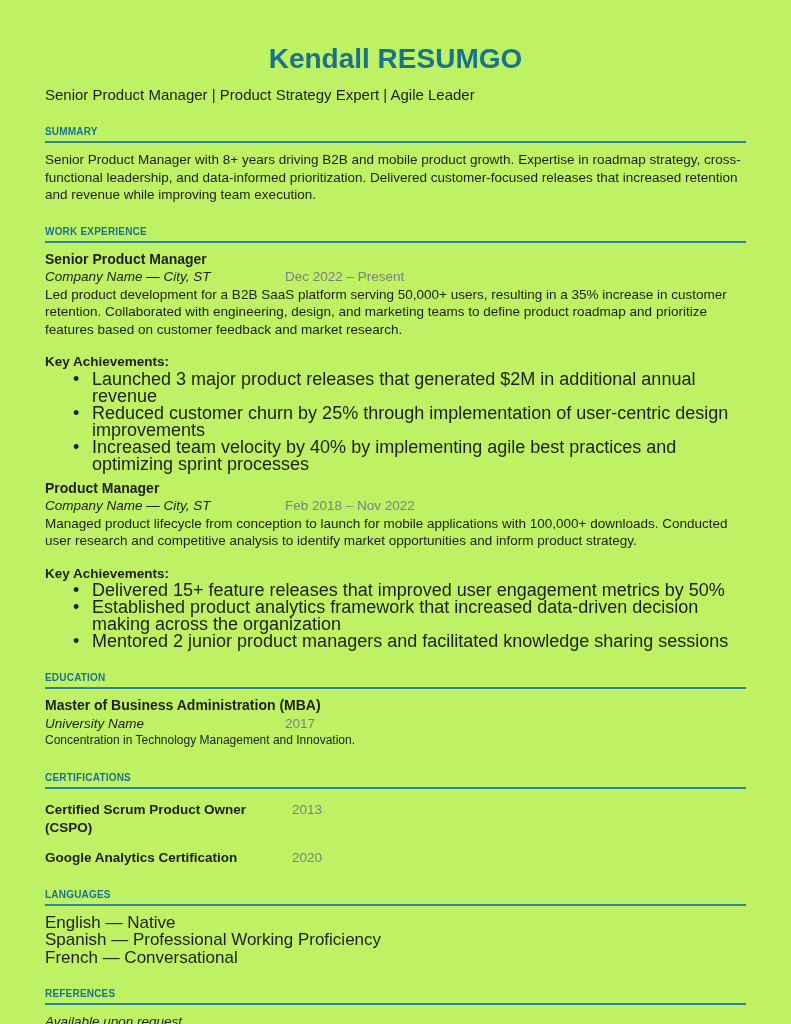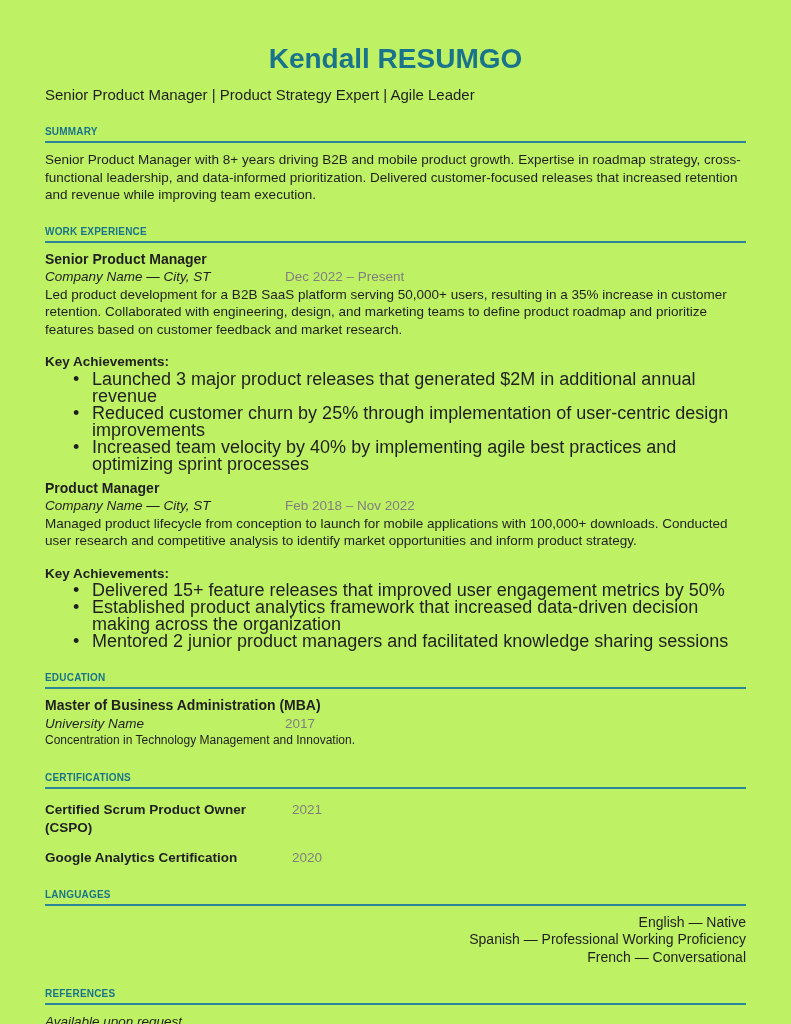--- a/index.html
+++ b/index.html
@@ -57,21 +57,21 @@
   .degree { font-size:14px; font-weight:700; line-height:17.5px; }
   .edu-detail { font-size:12px; line-height:17.5px; }
   
   .cert-row {
     display:grid; grid-template-columns:247px 1fr;
     font-size:13.5px; line-height:18px;margin-top:12px;
   }
   .cert-name { font-weight:700; }
   .cert-year { color:var(--date-gray, #7f7f7f); }
   
-  .lang-line { font-size:14px; line-height:17.5px;text-align:right; }
+  .lang-line { font-size:17px; line-height:17.5px; }
   
   .refs-text { font-size:13.5px; line-height:17.5px; font-style:italic; }
 </style>
 </head>
 <body>
 
 <div class="page">
 
   <header>
     <h1 class="name">Kendall RESUMGO</h1>
@@ -124,21 +124,21 @@
       <span class="company">University Name</span>
       <span class="dates">2017</span>
     </div>
     <div class="edu-detail">Concentration in Technology Management and Innovation.</div>
   </section>
 
   <section class="section">
     <h2 class="sec-heading">CERTIFICATIONS</h2>
     <div class="cert-row">
       <span class="cert-name">Certified Scrum Product Owner (CSPO)</span>
-      <span class="cert-year">2021</span>
+      <span class="cert-year">2013</span>
     </div>
     <div class="cert-row">
       <span class="cert-name">Google Analytics Certification</span>
       <span class="cert-year">2020</span>
     </div>
   </section>
 
   <section class="section">
     <h2 class="sec-heading">LANGUAGES</h2>
     <div class="lang-line">English — Native</div>

